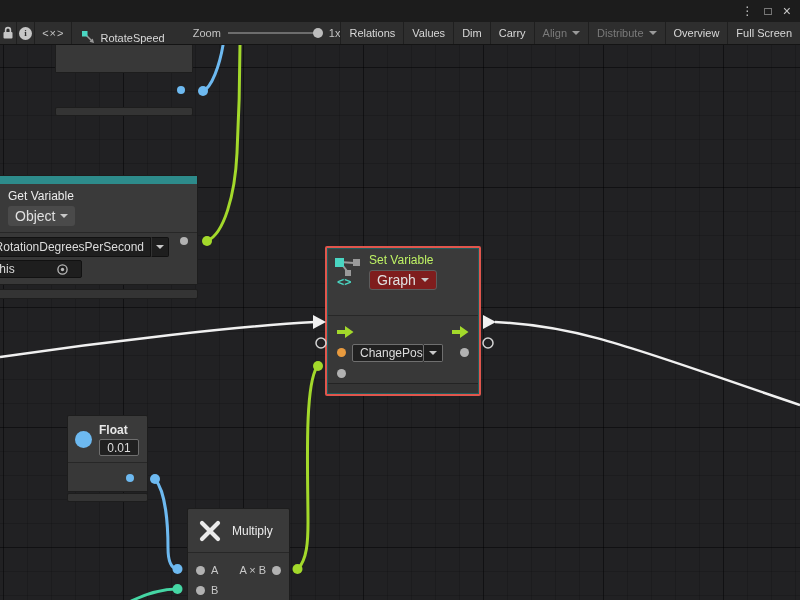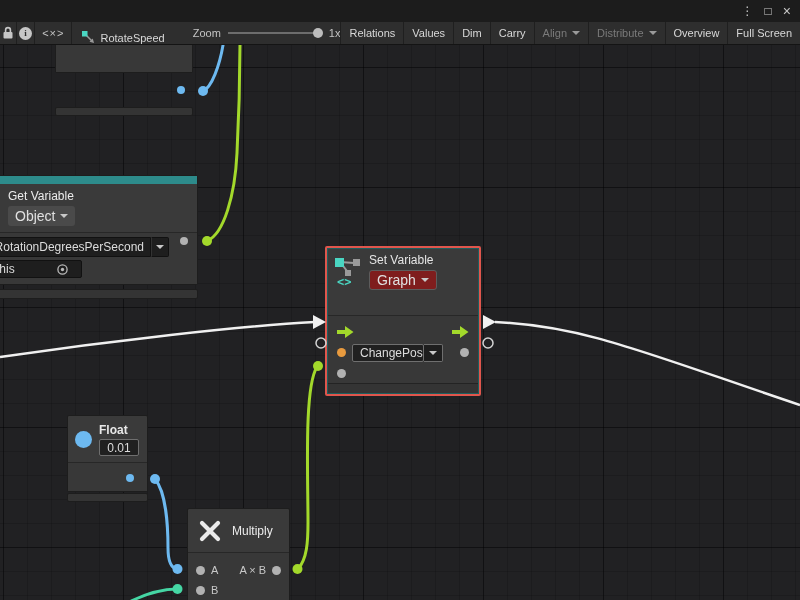--- a/index.html
+++ b/index.html
@@ -68,21 +68,21 @@
   .gvrow1 .ifield{height:20px;flex:0 0 207px;justify-content:flex-end;padding-right:6px;overflow:hidden;white-space:nowrap;border-radius:2px 0 0 2px;}
   .gvrow1 .ddbtn{height:20px;width:18px;border:1px solid #111;border-left:1px solid #333;}
   .gvrow2{display:flex;align-items:center;margin-top:3px;}
   .gvrow2 .ifield{height:18px;flex:0 0 138px;padding-left:47px;position:relative;}
   .gvrow2 .picker{position:absolute;right:12px;top:2px;}
   
   .n-sv{left:325px;top:201px;width:156px;height:150px;border:2px solid #e0564d;border-radius:2px;background:#3a3a3a;box-sizing:border-box;z-index:2;position:absolute;}
   .n-sv .inner{position:absolute;inset:0;border:1px solid #1d5f5f;display:flex;flex-direction:column;}
   .n-sv .nheader{padding:4px 6px 5px 6px;gap:7px;}
   .n-sv .hcol{display:flex;flex-direction:column;gap:3px;}
-  .n-sv .hcol .ttl{font-size:12px;color:#e5e5e5;}
+  .n-sv .hcol .ttl{font-size:12px;color:#bef264;}
   .n-sv .nbody{flex:1;display:flex;flex-direction:column;padding:5px 0 0 0;margin-top:20px;}
   .svrow{display:flex;align-items:center;height:21px;padding:0 9px;}
   .svrow .spacer{flex:1;}
   .svval .ifield{height:18px;width:72px;padding-left:7px;margin-left:6px;}
   .svval .ddbtn{height:18px;width:19px;}
   .svval .dot.gray{margin-left:8px;}
   .svextra{height:20px;}
   .n-sv .nfoot2{height:9px;background:#343434;border-top:1px solid #232323;margin-top:auto;}
   
   .n-float{left:67px;top:370px;width:81px;}

